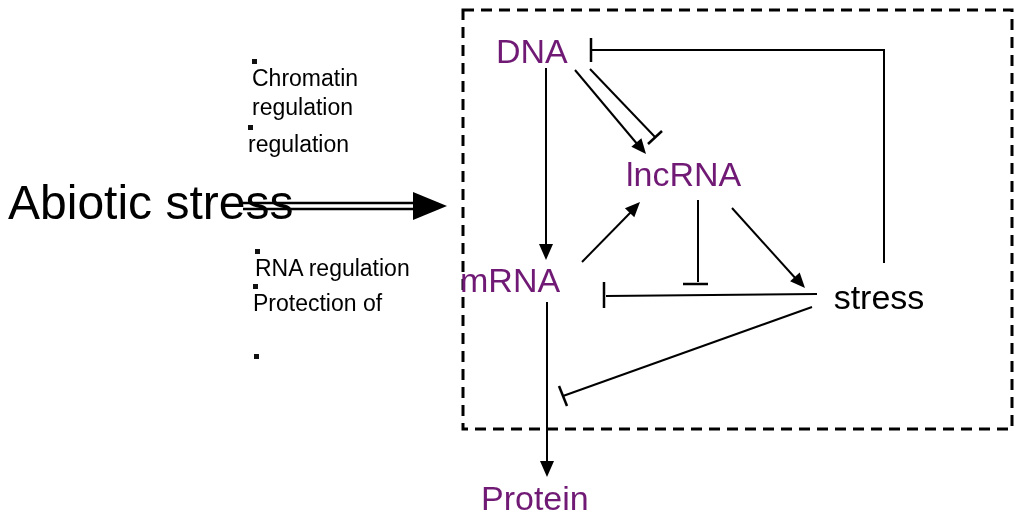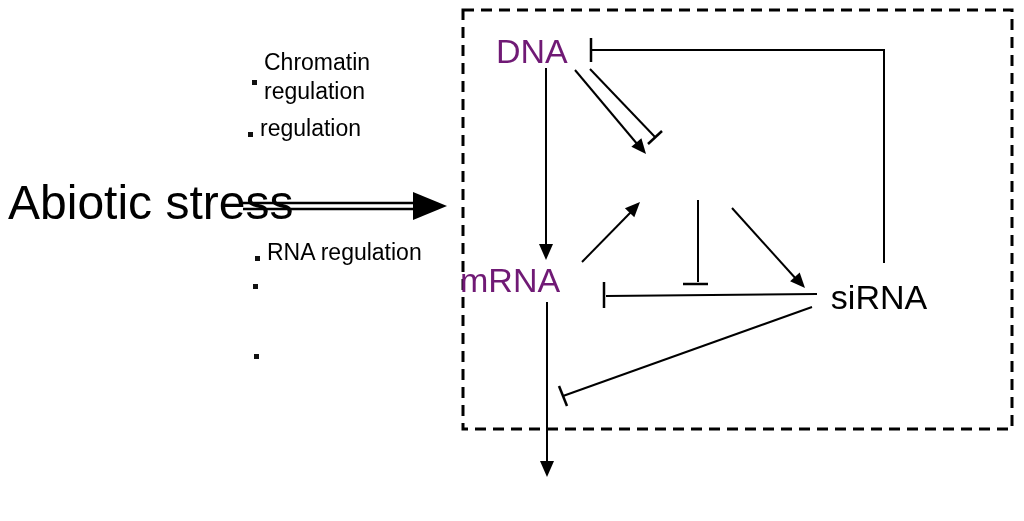--- a/index.html
+++ b/index.html
@@ -22,24 +22,25 @@
   .stress-label{
     position:absolute;
     left:8px;top:182px;
     font-size:48px;
     line-height:42px;
     white-space:nowrap;
   }
   .mech-item{
     position:absolute;
     display:flex;
-    align-items:center;
+    align-items:flex-start;
     font-size:23px;
     line-height:29px;
     white-space:nowrap;
+    flex-direction:column;
   }
   .bullet{
     display:inline-block;
     width:5px;height:5px;
     background:#111;
     margin-top:11px;
     margin-right:7px;
     flex:0 0 auto;
   }
   .mirna-group{
@@ -135,27 +136,30 @@
 
   <div class="mech-item" style="left:255px;top:238px">
     <span class="bullet"></span>
     <div class="mech-lines">
       <div>RNA regulation</div>
     </div>
   </div>
   <div class="mech-item" style="left:253px;top:273px">
     <span class="bullet"></span>
     <div class="mech-lines">
+      <div>Protection of</div>
     </div>
   </div>
   <div class="mech-item" style="left:254px;top:343px">
     <span class="bullet"></span>
     <div class="mech-lines">
     </div>
   </div>
 
   <div class="node-label" style="left:496px;top:31px">DNA</div>
+  <div class="node-label" style="left:626px;top:154px">lncRNA</div>
   <div class="node-label" style="left:460px;top:260px">mRNA</div>
   <div class="mirna-group">
-    <div>siRNA</div>
+    <div>stress</div>
   </div>
+  <div class="node-label" style="left:481px;top:478px">Protein</div>
 
 </div>
 
 </body></html>

